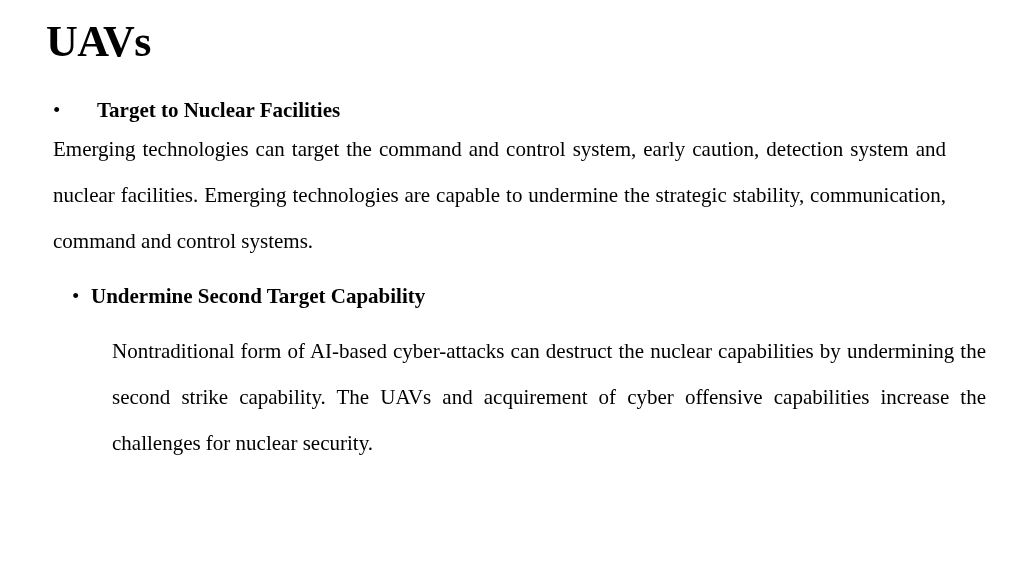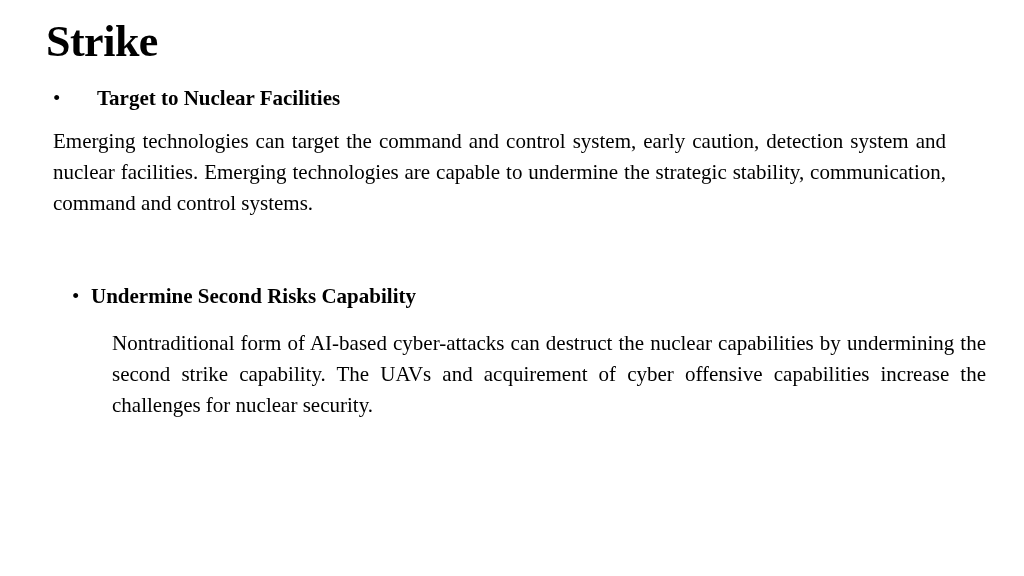--- a/index.html
+++ b/index.html
@@ -28,42 +28,42 @@
       position: absolute;
       font-size: 21px;
       font-weight: bold;
       line-height: 28px;
       white-space: nowrap;
     }
     .bullet-row .dot {
       display: inline-block;
       font-weight: normal;
     }
-    #b1 { left: 53px; top: 84px; }
+    #b1 { left: 53px; top: 96px; }
     #b1 .dot { width: 44px; }
     #b2 { left: 72px; top: 282px; }
     #b2 .dot { width: 19px; }
     .para {
       position: absolute;
       font-size: 21px;
-      line-height: 31px;
+      line-height: 46px;
       text-align: justify;
       text-align-last: left;
     }
     #p1 { left: 53px; top: 126px; width: 893px; }
     #p2 { left: 72px; top: 328px; width: 874px; margin-left: 40px; }
   </style>
 </head>
 <body>
 
 <div>
-  <div class="title">Strike</div>
+  <div class="title">UAVs</div>
 
   <div class="bullet-row" id="b1">
     <span class="dot">•</span><span>Target to Nuclear Facilities</span>
   </div>
   <div class="para" id="p1">Emerging technologies can target the command and control system, early caution, detection system and nuclear facilities. Emerging technologies are capable to undermine the strategic stability, communication, command and control systems.</div>
 
   <div class="bullet-row" id="b2">
-    <span class="dot">•</span><span>Undermine Second Risks Capability</span>
+    <span class="dot">•</span><span>Undermine Second Target Capability</span>
   </div>
   <div class="para" id="p2">Nontraditional form of AI-based cyber-attacks can destruct the nuclear capabilities by undermining the second strike capability. The UAVs and acquirement of cyber offensive capabilities increase the challenges for nuclear security.</div>
 </div>
 
 </body></html>

